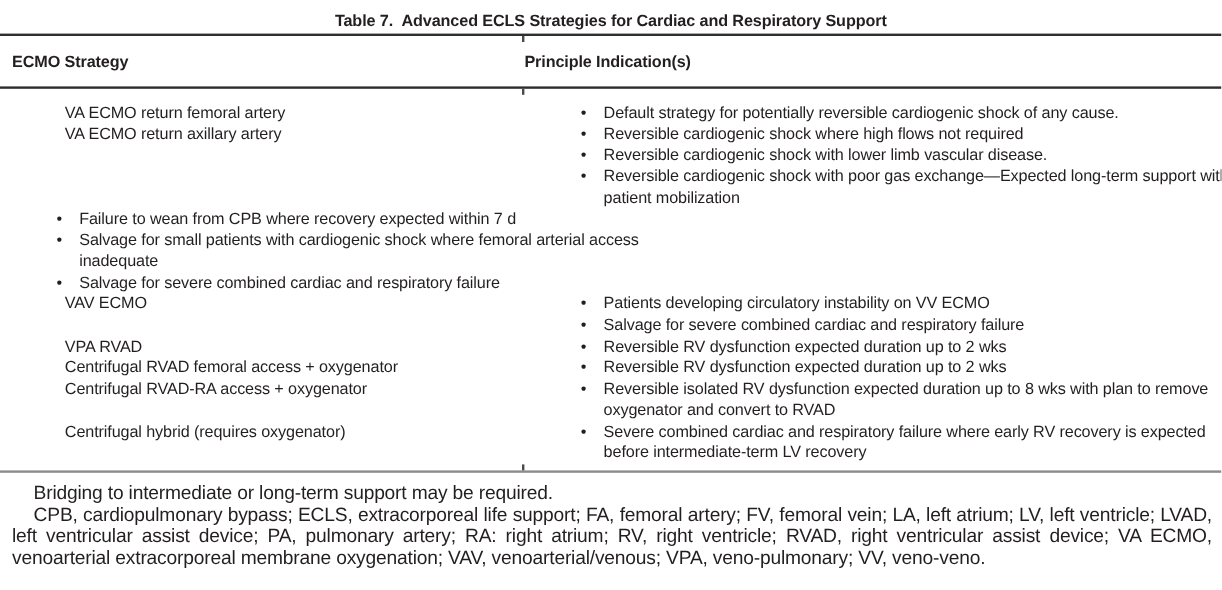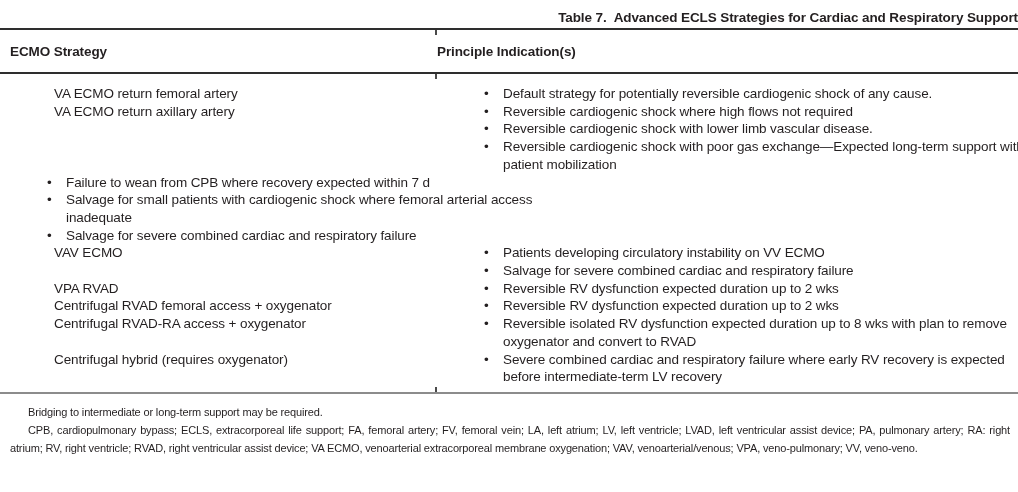--- a/index.html
+++ b/index.html
@@ -2,21 +2,21 @@
 <html><head>
 <meta charset="utf-8">
 <style>
   html,body{margin:0;padding:0;background:#ffffff;}
   .page{
     width:1018px;height:492px;background:#ffffff;position:relative;
     font-family:"Liberation Sans",sans-serif;color:#231f20;
     box-sizing:border-box;overflow:hidden;
   }
   .title{
-    text-align:right;font-weight:bold;font-size:13.5px;line-height:20px;
+    text-align:center;font-weight:bold;font-size:13.5px;line-height:20px;
     padding-top:8px;height:20px;letter-spacing:-0.1px;
   }
   .t-label{margin-right:7px;}
   .rule{position:relative;width:1018px;}
   .rule-heavy{height:2px;background:#2e2e2e;}
   .rule-light{height:2px;background:#8c8c8c;}
   .tick{position:absolute;left:435px;width:2px;height:5px;background:#4a4a4a;}
   .tick-down{top:2px;}
   .tick-up{bottom:2px;}
   .header-row{
@@ -26,21 +26,21 @@
   .col-left{padding-left:10px;}
   .tbody{
     font-size:13.5px;line-height:17.7px;letter-spacing:-0.1px;
     padding-top:11px;padding-bottom:6px;
   }
   .row{display:grid;grid-template-columns:437px 1fr;margin-left:44px;}
   .cell-strategy{padding-left:10px;padding-right:14px;}
   .cell-indications{margin:0;padding:0;list-style:none;width:545px;max-width:545px;}
   .ind{position:relative;padding-left:22px;}
   .ind::before{content:"\2022";position:absolute;left:3px;top:0;}
-  .footnotes{padding:9px 8px 0 10px;font-size:11px;line-height:18px;letter-spacing:-0.15px;}
+  .footnotes{padding:9px 8px 0 10px;font-size:16px;line-height:18px;letter-spacing:-0.15px;}
   .fn{margin:0;text-indent:18px;}
   .fn-justify{text-align:justify;}
 </style>
 </head>
 <body>
 
 <div class="page">
 
   <div class="title">
     <span class="t-label">Table 7.</span><span>Advanced ECLS Strategies for Cardiac and Respiratory Support</span>

